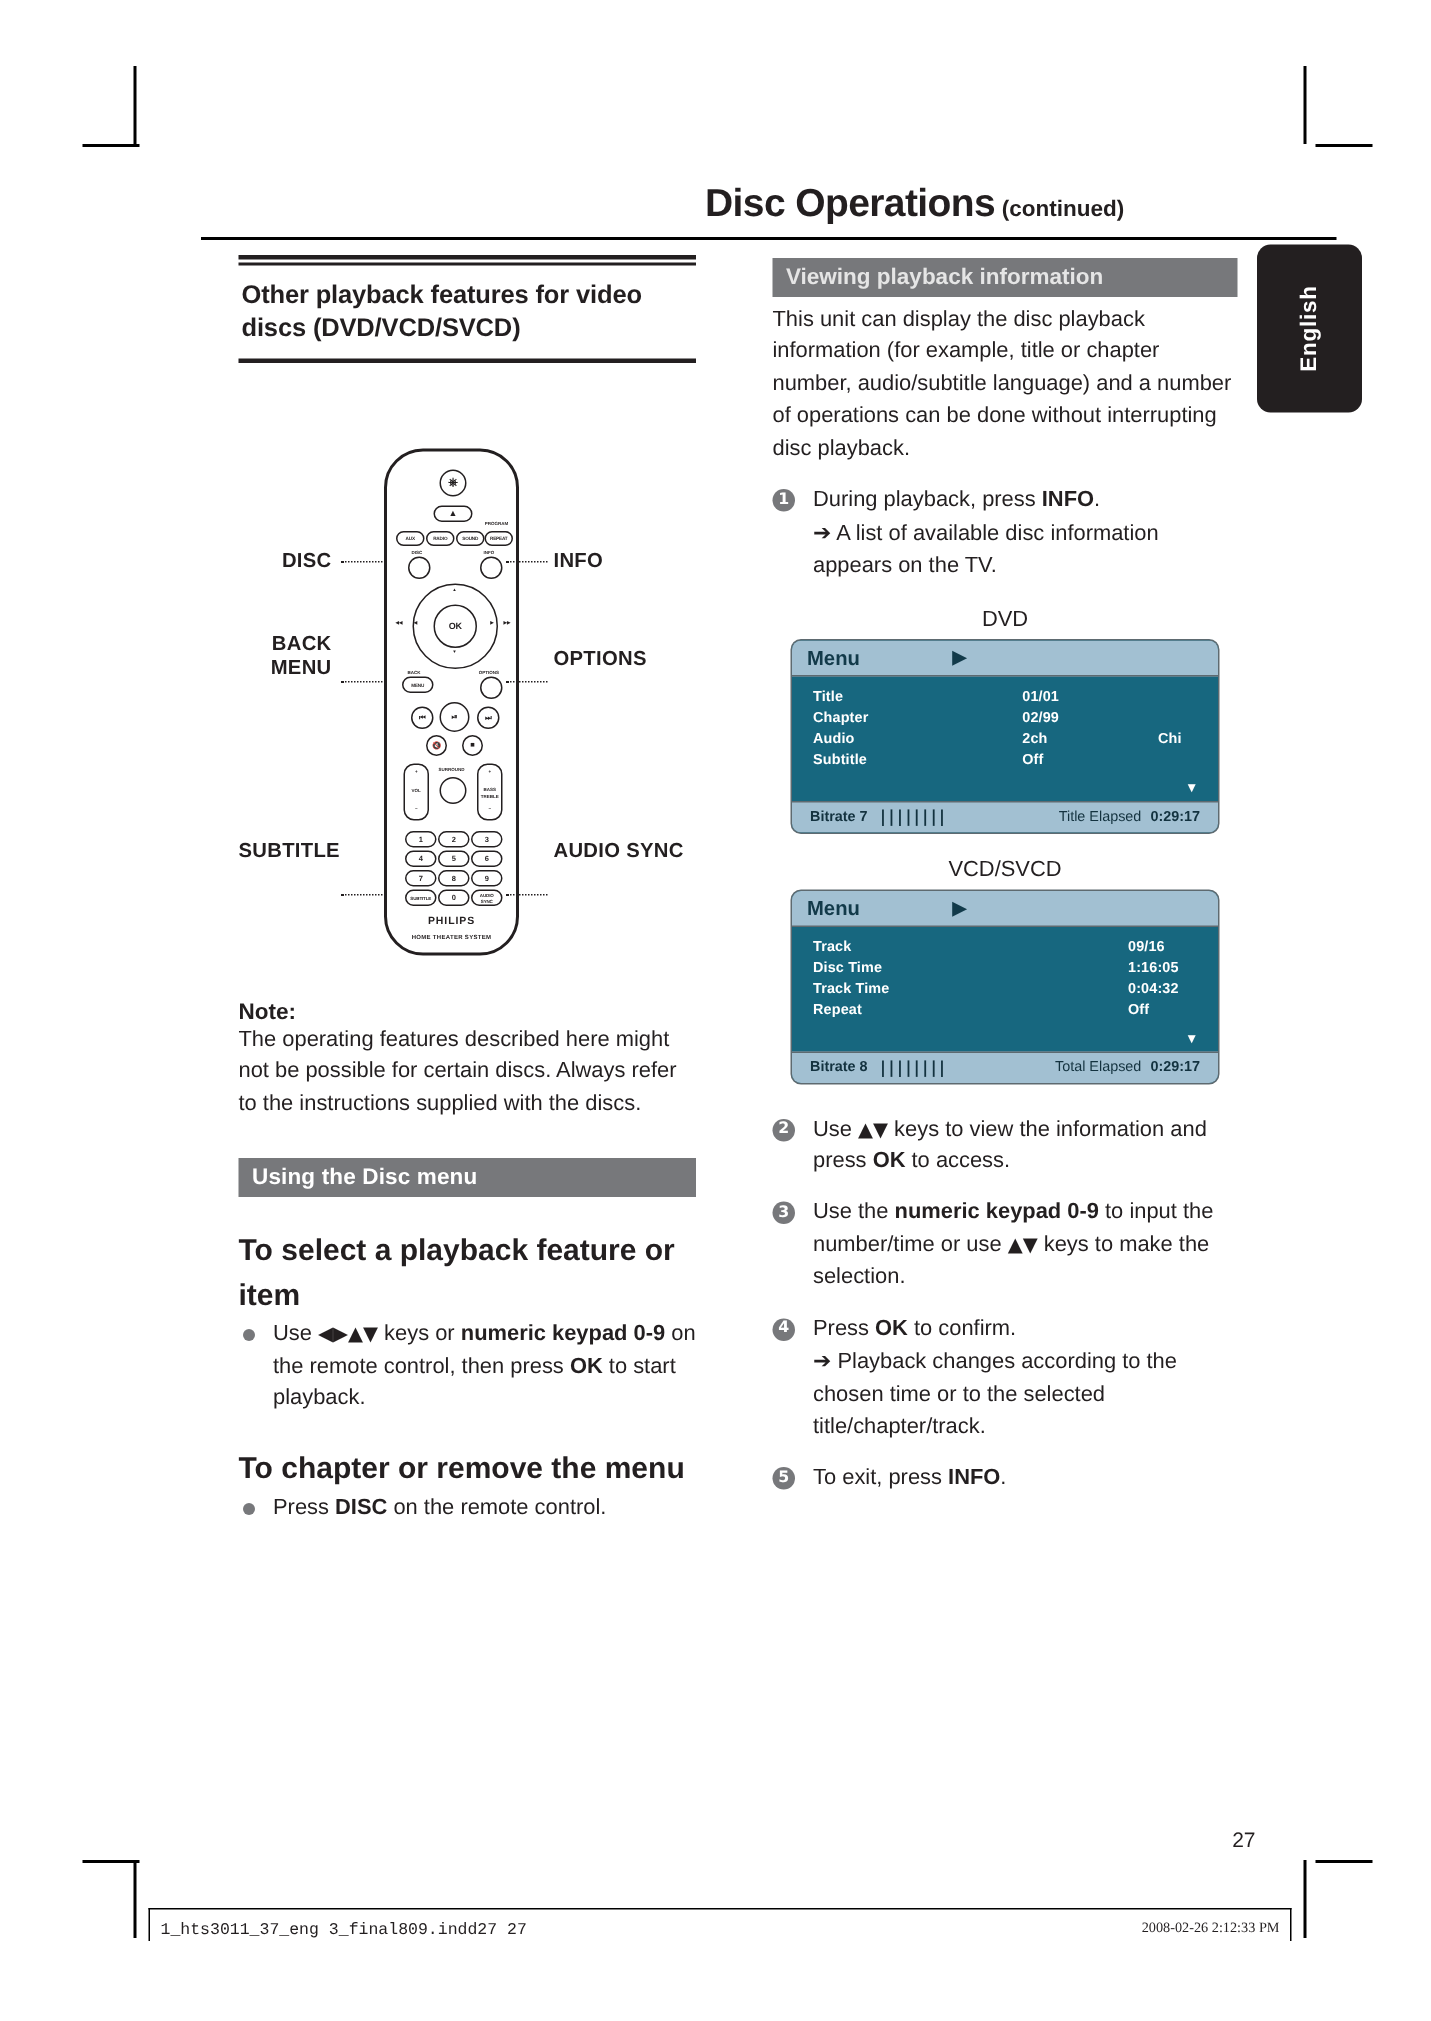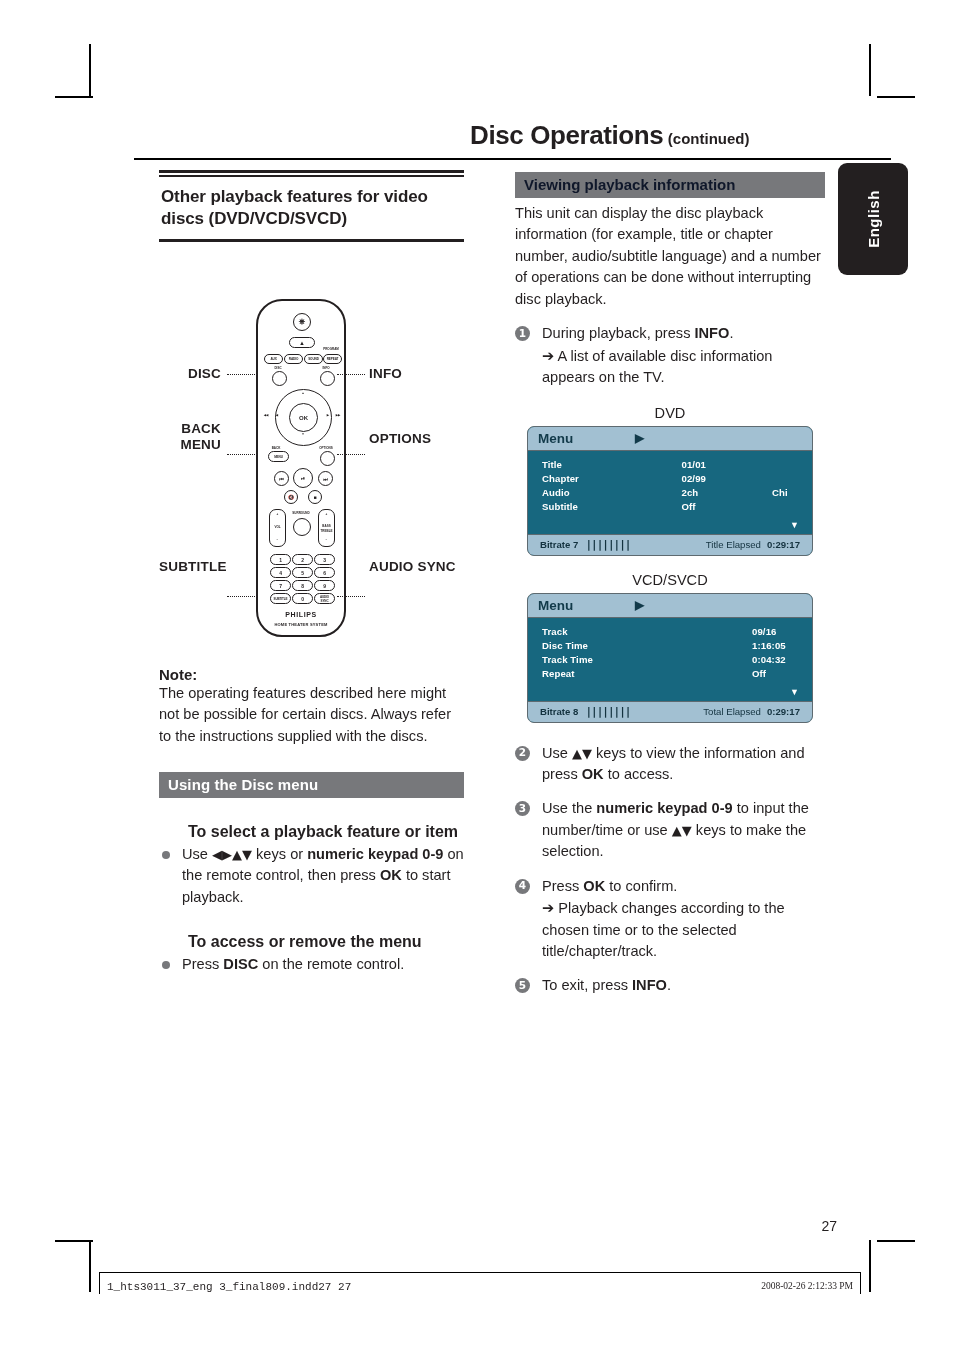--- a/index.html
+++ b/index.html
@@ -40,28 +40,28 @@
   .rlabel{position:absolute;font-size:3.1px;font-weight:bold;color:#231f20;text-align:center;width:100%;top:50%;transform:translateY(-50%);letter-spacing:-.1px;}
   .rtiny{position:absolute;font-size:3px;font-weight:bold;color:#231f20;text-align:center;}
 
   .callout{position:absolute;font-size:13.5px;font-weight:bold;letter-spacing:.2px;}
   .callout.r{text-align:right;}
   .dots{position:absolute;border-top:1.6px dotted #231f20;height:0;}
 
   .note-h{font-size:15px;font-weight:bold;}
   .body-t{font-size:14.6px;line-height:1.47;}
   .grayband{background:#77787b;color:#fff;font-weight:bold;font-size:15px;padding:4px 0 5px 9px;letter-spacing:.1px;}
-  .sub-h{font-size:16px;font-weight:bold;line-height:1.47;margin-left:29px;}
+  .sub-h{font-size:20px;font-weight:bold;line-height:1.47;}
   .bullet-row{position:relative;padding-left:23px;}
   .bullet-row .dot{position:absolute;left:3px;top:7px;width:8px;height:8px;border-radius:50%;background:#77787b;}
   b{font-weight:bold;}
 
   
   #right-col{position:absolute;left:515px;top:172px;width:310px;}
-  #viewing-band{background:#77787b;color:#0f172a;font-weight:bold;font-size:15px;padding:4px 0 5px 9px;}
+  #viewing-band{background:#77787b;color:#e5e5e5;font-weight:bold;font-size:15px;padding:4px 0 5px 9px;}
 
   .step{position:relative;padding-left:27px;margin-top:13px;font-size:14.6px;line-height:1.47;}
   .step .num{position:absolute;left:0;top:3px;width:15px;height:15px;border-radius:50%;
     background:#77787b;color:#fff;font-size:10.5px;font-weight:bold;
     display:flex;align-items:center;justify-content:center;font-family:"DejaVu Sans",sans-serif;}
   .step .arrow{font-family:"DejaVu Sans",sans-serif;font-weight:bold;}
 
   
   .osd-caption{text-align:center;font-size:14.6px;margin:16px 0 5px;}
   .osd{width:284px;margin:0 auto;border:1.5px solid #5e6a70;border-radius:7px;overflow:hidden;background:#17677f;}
@@ -261,21 +261,21 @@
   <div class="note-h">Note:</div>
   <div class="body-t">The operating features described here might not be possible for certain discs. Always refer to the instructions supplied with the discs.</div>
 
   <div class="grayband" style="margin-top:25px;">Using the Disc menu</div>
 
   <div class="sub-h" style="margin-top:22px;">To select a playback feature or item</div>
   <div class="bullet-row body-t">
     <span class="dot"></span><span>Use </span><b style="font-family:'DejaVu Sans',sans-serif;font-size:13px;">◀▶▲▼</b><span> keys or </span><b>numeric keypad 0-9</b><span> on the remote control, then press </span><b>OK</b><span> to start playback.</span>
   </div>
 
-  <div class="sub-h" style="margin-top:22px;">To access or remove the menu</div>
+  <div class="sub-h" style="margin-top:22px;">To chapter or remove the menu</div>
   <div class="bullet-row body-t">
     <span class="dot"></span><span>Press </span><b>DISC</b><span> on the remote control.</span>
   </div>
 </div>
 
 <div id="right-col">
   <div id="viewing-band">Viewing playback information</div>
   <div class="body-t" style="margin-top:5px;">This unit can display the disc playback information (for example, title or chapter number, audio/subtitle language) and a number of operations can be done without interrupting disc playback.</div>
 
   <div class="step">

